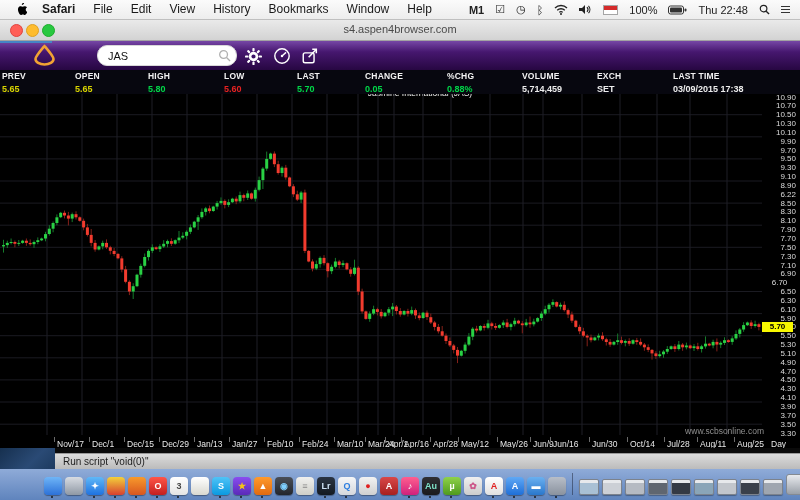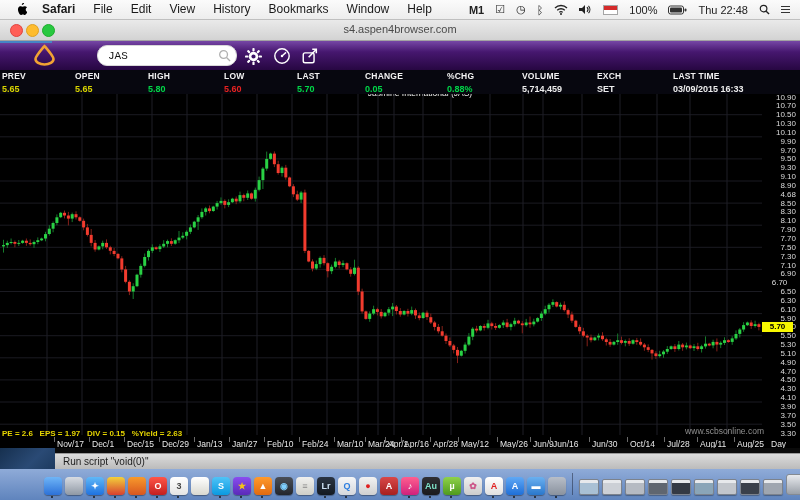--- a/index.html
+++ b/index.html
@@ -22,21 +22,21 @@
   .tl{width:11px;height:11px;border-radius:50%;position:absolute;top:5px;}
   .tl.r{left:10px;background:#ff5f57;border:0.5px solid #e0443e;}
   .tl.y{left:26px;background:#febc2e;border:0.5px solid #dea123;}
   .tl.g{left:42px;background:#28c840;border:0.5px solid #1dad2b;}
   .wtitle{width:100%;text-align:center;font-size:11px;color:#4a4a4a;line-height:20px;}
 
   
   .toolbar{left:0;top:40px;width:800px;height:30px;background:linear-gradient(#7b4bab 0%,#46176f 40%,#270742 100%);z-index:20;}
   .bluestrip{left:0;top:40px;width:52px;height:3px;background:#4585c5;z-index:21;}
   .searchbox{left:97px;top:45px;width:138px;height:19px;background:#fff;border:1px solid #d8d8d8;border-radius:10px;z-index:22;}
-  .searchbox input{position:absolute;left:8px;top:1px;width:105px;height:15px;border:none;outline:none;font-size:11px;color:#111;font-family:Liberation Mono, monospace;background:transparent;}
+  .searchbox input{position:absolute;left:8px;top:1px;width:105px;height:15px;border:none;outline:none;font-size:11px;color:#111;font-family:Liberation Sans, sans-serif;background:transparent;}
   .sbtn{width:26px;height:24px;top:44px;display:flex;align-items:center;justify-content:center;z-index:22;cursor:pointer;}
 
   
   .quotebar{left:0;top:70px;width:800px;height:24px;background:#07070f;z-index:10;}
   .qcol{position:absolute;top:1px;}
   .qlabel{font-size:8.5px;font-weight:bold;color:#f2f2f2;letter-spacing:0.2px;}
   .qvalue{font-size:9px;font-weight:bold;margin-top:3px;}
   .tickruler{left:0;top:89px;width:800px;height:4px;background:repeating-linear-gradient(90deg,#2c2c38 0,#2c2c38 1px,transparent 1px,transparent 12px);z-index:9;}
 
   
@@ -209,21 +209,21 @@
       <div class="qcol" style="left: 522px;">
         <div class="qlabel">VOLUME</div>
         <div class="qvalue" style="color: rgb(237, 237, 237);">5,714,459</div>
       </div>
       <div class="qcol" style="left: 597px;">
         <div class="qlabel">EXCH</div>
         <div class="qvalue" style="color: rgb(237, 237, 237);">SET</div>
       </div>
       <div class="qcol" style="left: 673px;">
         <div class="qlabel">LAST TIME</div>
-        <div class="qvalue" style="color: rgb(237, 237, 237);">03/09/2015 16:33</div>
+        <div class="qvalue" style="color: rgb(237, 237, 237);">03/09/2015 17:38</div>
       </div>
     </div>
   <div class="abs tickruler"></div>
 
   <div class="abs chart" id="chart">
     <div class="chart-title">Jasmine International (JAS)</div>
     <svg id="plot" style="position:absolute;left:0;top:0;" width="800" height="343">
         <line x1="0" y1="20.7" x2="762" y2="20.7" stroke="#1b1b22" stroke-width="1"></line>
         <line x1="0" y1="42.8" x2="762" y2="42.8" stroke="#1b1b22" stroke-width="1"></line>
         <line x1="0" y1="64.9" x2="762" y2="64.9" stroke="#1b1b22" stroke-width="1"></line>
@@ -665,21 +665,21 @@
         <div class="ylab" style="top: 7.3px;">10.70</div>
         <div class="ylab" style="top: 16.2px;">10.50</div>
         <div class="ylab" style="top: 25px;">10.30</div>
         <div class="ylab" style="top: 33.9px;">10.10</div>
         <div class="ylab" style="top: 42.7px;">9.90</div>
         <div class="ylab" style="top: 51.6px;">9.70</div>
         <div class="ylab" style="top: 60.4px;">9.50</div>
         <div class="ylab" style="top: 69.2px;">9.30</div>
         <div class="ylab" style="top: 78.1px;">9.10</div>
         <div class="ylab" style="top: 86.9px;">8.90</div>
-        <div class="ylab" style="top: 95.8px;">4.68</div>
+        <div class="ylab" style="top: 95.8px;">6.22</div>
         <div class="ylab" style="top: 104.6px;">8.50</div>
         <div class="ylab" style="top: 113.4px;">8.30</div>
         <div class="ylab" style="top: 122.3px;">8.10</div>
         <div class="ylab" style="top: 131.1px;">7.90</div>
         <div class="ylab" style="top: 140px;">7.70</div>
         <div class="ylab" style="top: 148.8px;">7.50</div>
         <div class="ylab" style="top: 157.7px;">7.30</div>
         <div class="ylab" style="top: 166.5px;">7.10</div>
         <div class="ylab" style="top: 175.3px;">6.90</div>
         <div class="ylab" style="top: 184.2px; text-align: center;">6.70</div>
@@ -742,21 +742,20 @@
         <div class="xtick" style="left: 627px;"></div>
         <div class="xlab" style="left: 630px;">Oct/14</div>
         <div class="xtick" style="left: 664px;"></div>
         <div class="xlab" style="left: 667px;">Jul/28</div>
         <div class="xtick" style="left: 697px;"></div>
         <div class="xlab" style="left: 700px;">Aug/11</div>
         <div class="xtick" style="left: 734px;"></div>
         <div class="xlab" style="left: 737px;">Aug/25</div>
         <div class="xlab" style="left: 771px;">Day</div>
       </div>
-    <div class="funda">PE = 2.6   EPS = 1.97   DIV = 0.15   %Yield = 2.63</div>
     <div class="watermark">www.scbsonline.com</div>
   </div>
 
   <div class="abs statusrow">
     <div class="corner"></div>
     <div class="sbarblk"></div>
     <div class="statusbar">
       <div class="statustext">Run script "void(0)"</div>
     </div>
   </div>

